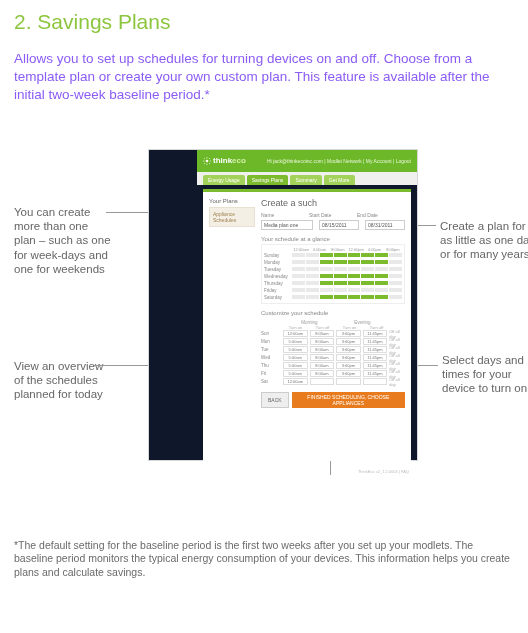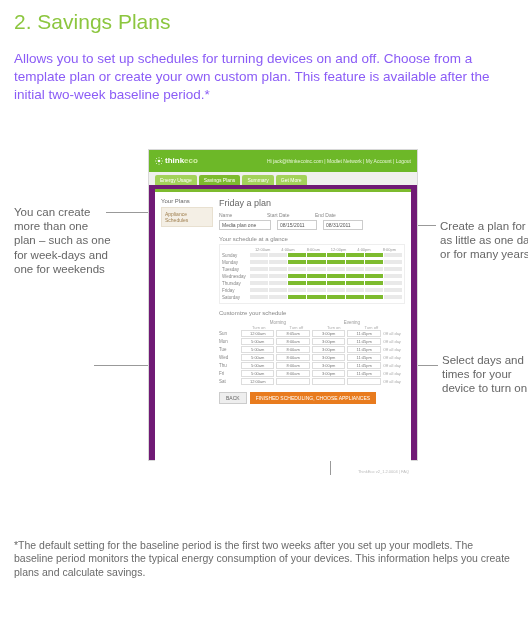--- a/index.html
+++ b/index.html
@@ -30,21 +30,22 @@
     height: 380px;
     margin-bottom: 10px;
   }
   .app {
     position: absolute;
     left: 134px;
     top: 0;
     width: 270px;
     height: 312px;
     border: 1px solid #d8d8d8;
-    background: #701a75;
+    background: #0f172a;
+    padding-left: 48px;
   }
   .app-header {
     height: 22px;
     background: #6db828;
     display: flex;
     align-items: center;
     justify-content: space-between;
     padding: 0 6px;
     font-size: 6px;
     color: #fff;
@@ -155,20 +156,21 @@
 <body>
 
 <div class="page">
   <h2 class="title">2. Savings Plans</h2>
   <p class="intro">Allows you to set up schedules for turning devices on and off. Choose from a template plan or create your own custom plan. This feature is available after the initial two-week baseline period.*</p>
 
   <div class="figure-zone">
 
     <div class="callout" style="left:0; top:56px; width:98px;">You can create more than one plan – such as one for week-days and one for weekends</div>
     <div class="callout" style="left:426px; top:70px; width:100px;">Create a plan for as little as one day or for many years</div>
+    <div class="callout" style="left:0; top:210px; width:90px;">View an overview of the schedules planned for today</div>
     <div class="callout" style="left:428px; top:204px; width:98px;">Select days and times for your device to turn on</div>
 
     <div class="line" style="left:92px; top:63px; width:60px; height:1px;"></div>
     <div class="line" style="left:152px; top:63px; width:1px; height:50px;"></div>
     <div class="line" style="left:152px; top:113px; width:18px; height:1px;"></div>
 
     <div class="line" style="left:352px; top:76px; width:70px; height:1px;"></div>
 
     <div class="line" style="left:80px; top:216px; width:72px; height:1px;"></div>
     <div class="line" style="left:152px; top:113px; width:1px; height:103px;"></div>
@@ -202,21 +204,21 @@
         <div class="tab">Savings Plans</div>
         <div class="tab inactive">Summary</div>
         <div class="tab inactive">Get More</div>
       </div>
       <div class="app-body">
         <div class="side-col">
           <div class="side-h">Your Plans</div>
           <div class="side-item">Appliance Schedules</div>
         </div>
         <div class="main-col">
-          <div class="mc-h">Friday a plan</div>
+          <div class="mc-h">Create a such</div>
           <div class="field-row">
             <span class="lbl">Name</span>
             <span class="lbl">Start Date</span>
             <span class="lbl">End Date</span>
           </div>
           <div class="field-row">
             <span class="inp wide">Media plan one</span>
             <span class="inp">08/15/2011</span>
             <span class="inp">08/31/2011</span>
           </div>

